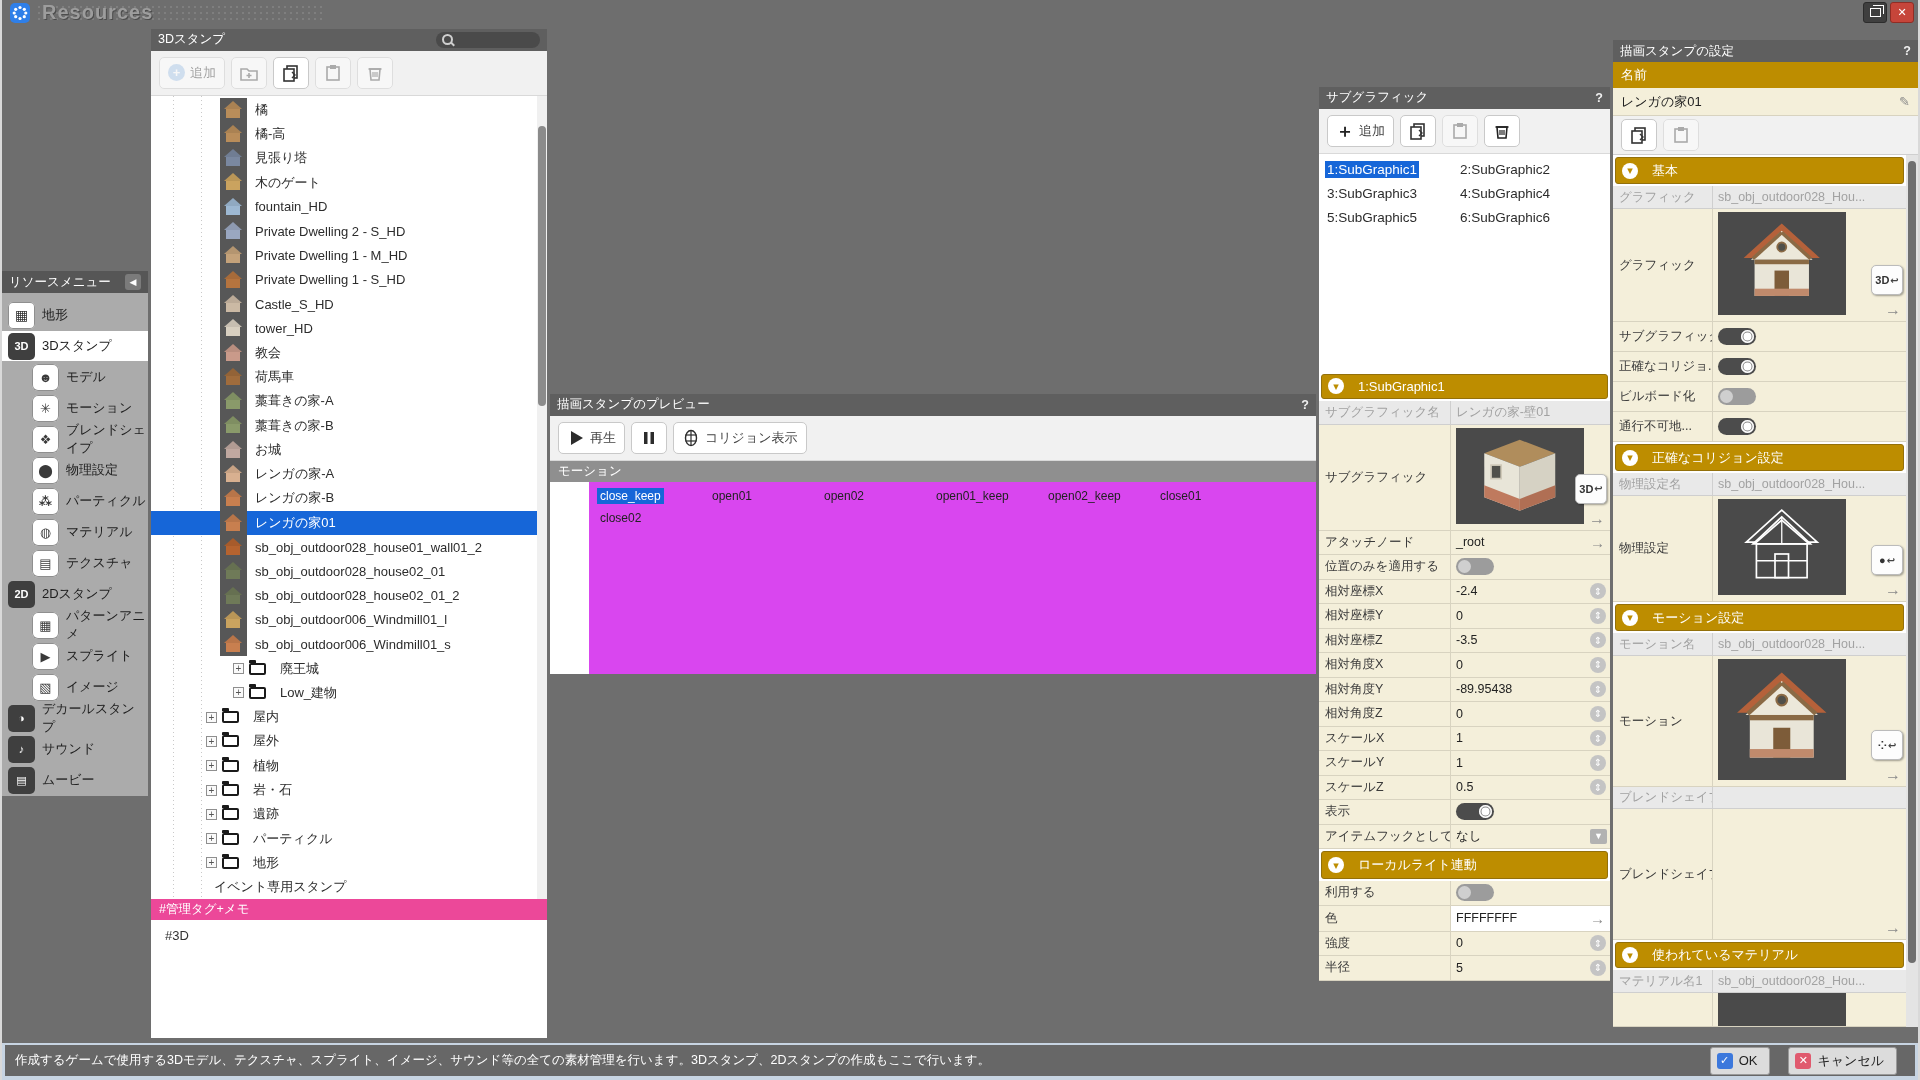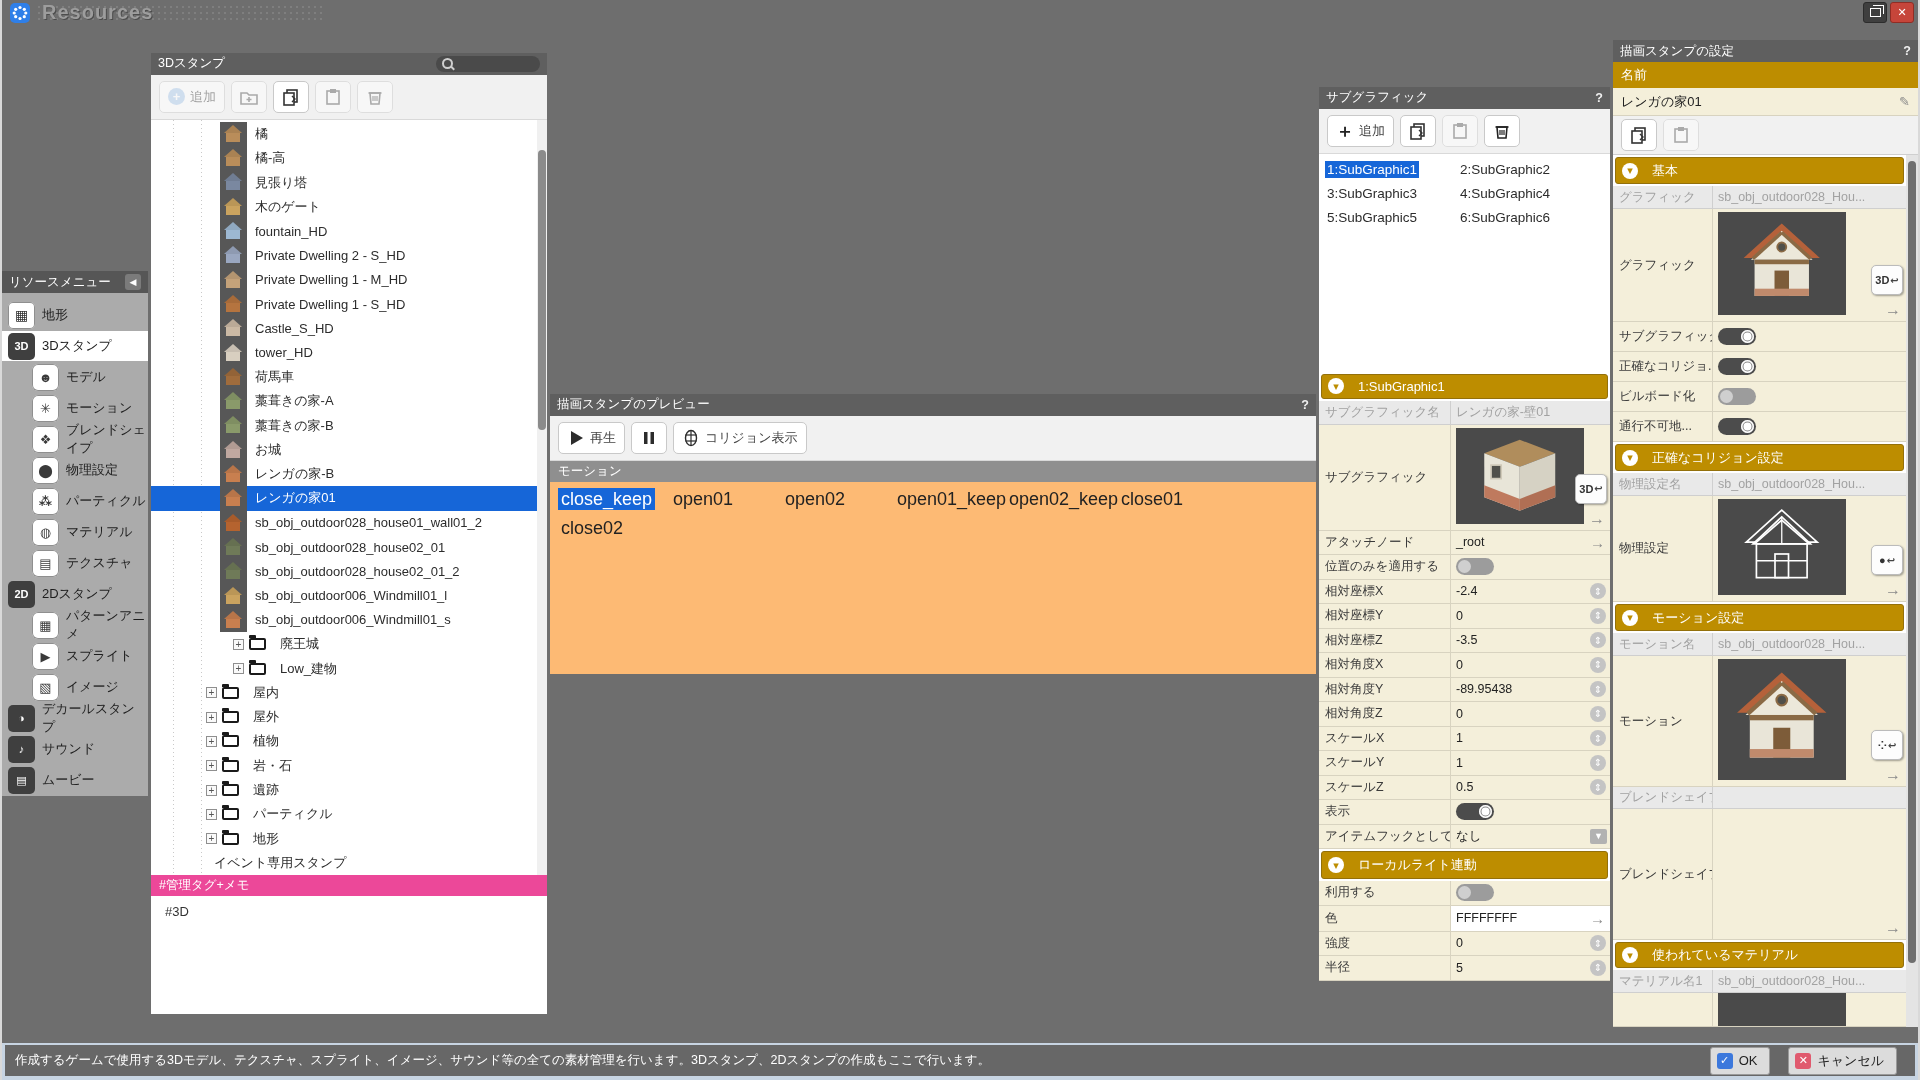--- a/index.html
+++ b/index.html
@@ -86,21 +86,21 @@
   .tagsbody{flex:0 0 110px;background:#fff;font-size:13px;color:#333;padding:8px 0 0 14px;}
   
   .preview{flex:0 0 766px;}
   .viewport{flex:1 1 auto;background:#595959;position:relative;overflow:hidden;min-height:0;}
   .gridplane{position:absolute;left:-12%;top:4%;width:124%;height:150%;
      transform:perspective(700px) rotateX(57deg) rotateZ(-21deg);transform-origin:52% 46%;
      background-image:repeating-linear-gradient(0deg,#696969 0 2px,transparent 2px 64px),
                       repeating-linear-gradient(90deg,#696969 0 2px,transparent 2px 64px);}
   .bighouse{position:absolute;left:205px;top:130px;}
   .motionhead{flex:0 0 21px;background:#8f8f8f;color:#fff;font-size:12.5px;display:flex;align-items:center;padding:0 8px;}
-  .motionlist{flex:0 0 185px;background:#fdba74;padding:7px 0 0 8px;font-size:18px;color:#222;}
+  .motionlist{flex:0 0 185px;background:#d946ef;padding:7px 0 0 8px;font-size:12px;color:#222;margin-left:39px;}
   .mitem{display:inline-block;width:112px;margin-bottom:8px;}
   .mitem .chip{padding:1px 3px;}
   .mitem.selected .chip{background:#1666d8;color:#fff;}
   
   .prows{flex:1 1 auto;min-height:0;overflow:hidden;background:#fff;}
   .prow{display:flex;height:var(--h,24.5px);border-bottom:1px solid #d8d3c0;box-sizing:border-box;font-size:12.5px;}
   .plabel{background:#f4efda;color:#3b3b3b;display:flex;align-items:center;padding:0 6px;
      border-right:1px solid #d8d3c0;box-sizing:border-box;flex:0 0 var(--lw,132px);overflow:hidden;white-space:nowrap;}
   .pval{flex:1;background:#f4efda;display:flex;align-items:center;padding:0 5px;position:relative;overflow:hidden;white-space:nowrap;}
   .vtext{color:#222;}
@@ -436,20 +436,26 @@
               <span class="ticon"></span>
 
               <span class="tlabel">Castle_S_HD</span>
             </div>
             <div class="trow k-model" style="--tint: #d8cfc0;">
 
               <span class="ticon"></span>
 
               <span class="tlabel">tower_HD</span>
             </div>
+            <div class="trow k-model" style="--tint: #c99a8a;">
+
+              <span class="ticon"></span>
+
+              <span class="tlabel">教会</span>
+            </div>
             <div class="trow k-model" style="--tint: #a06c3c;">
 
               <span class="ticon"></span>
 
               <span class="tlabel">荷馬車</span>
             </div>
             <div class="trow k-model" style="--tint: #8a9a6a;">
 
               <span class="ticon"></span>
 
@@ -459,20 +465,26 @@
 
               <span class="ticon"></span>
 
               <span class="tlabel">藁葺きの家-B</span>
             </div>
             <div class="trow k-model" style="--tint: #c0a8a0;">
 
               <span class="ticon"></span>
 
               <span class="tlabel">お城</span>
+            </div>
+            <div class="trow k-model" style="--tint: #d8b090;">
+
+              <span class="ticon"></span>
+
+              <span class="tlabel">レンガの家-A</span>
             </div>
             <div class="trow k-model" style="--tint: #c87f4f;">
 
               <span class="ticon"></span>
 
               <span class="tlabel">レンガの家-B</span>
             </div>
             <div class="trow k-model selected" style="--tint: #c87f4f;">
 
               <span class="ticon"></span>

